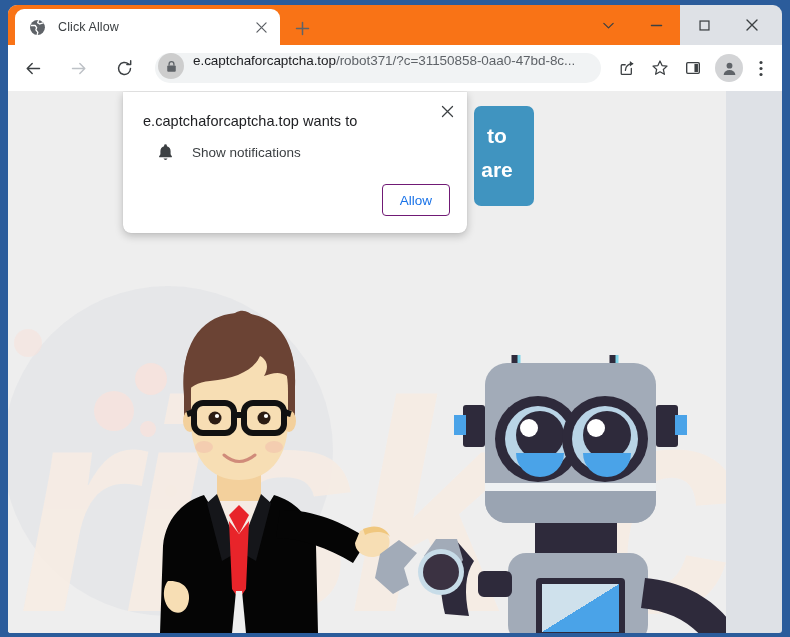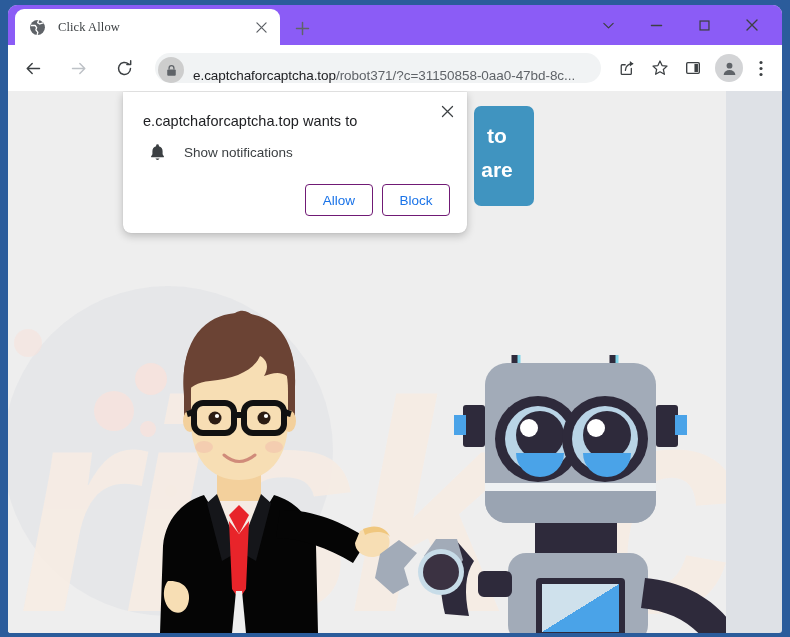--- a/index.html
+++ b/index.html
@@ -26,23 +26,22 @@
     width: 774px; height: 628px;
     background: #dee1e6;
     border-radius: 9px 9px 3px 3px;
     overflow: hidden;
   }
 
   
   #tabstrip {
     position: absolute;
     left: 0; top: 0;
-    width: 774px; height: 40px;
-    background: #8b5cf6;
-    font-family: Liberation Serif, serif;
+    width: 672px; height: 40px;
+    background: #f97316;
   }
 
   #tab {
     position: absolute;
     left: 7px; top: 4px;
     width: 265px; height: 36px;
     background: #ffffff;
     border-radius: 9px 9px 0 0;
     display: flex;
     align-items: center;
@@ -113,21 +112,21 @@
   #nav-fwd  { margin-left: 15px; }
   #nav-reload { margin-left: 16px; }
 
   #omnibox {
     flex: 1 1 auto;
     height: 30px;
     margin: 0 8px 0 16px;
     background: #f1f3f4;
     border-radius: 15px;
     display: flex;
-    align-items: flex-end;
+    align-items: flex-start;
     padding-left: 3px;
     overflow: hidden;
     min-width: 0;
   }
 
   #omnibox-lock {
     width: 26px; height: 26px;
     flex: 0 0 auto;
     background: #cdcdcd;
     border-radius: 50%;
@@ -207,21 +206,21 @@
   #notif-title {
     position: absolute;
     left: 20px; top: 21px;
     font-size: 14.5px;
     color: #202124;
     letter-spacing: 0.05px;
   }
 
   #notif-row {
     position: absolute;
-    left: 24px; top: 50px;
+    left: 32px; top: 50px;
     display: flex;
     align-items: center;
   }
   #notif-bell {
     width: 20px; height: 20px;
     flex: 0 0 auto;
     display: flex; align-items: center; justify-content: center;
   }
   #notif-permlabel {
     margin-left: 17px;
@@ -564,19 +563,18 @@
             <svg width="17" height="18" viewBox="0 0 18 19">
               <path d="M9 1.4 a1.5 1.5 0 0 1 1.5 1.5 v0.6 a5.4 5.4 0 0 1 3.9 5.2 v3.1 l1.4 2.4 a0.6 0.6 0 0 1 -0.5 0.9 H2.7 a0.6 0.6 0 0 1 -0.5 -0.9 l1.4 -2.4 V8.7 a5.4 5.4 0 0 1 3.9 -5.2 V2.9 A1.5 1.5 0 0 1 9 1.4 Z" fill="#3c4043"></path>
               <path d="M6.9 16.4 a2.2 2.2 0 0 0 4.2 0 Z" fill="#3c4043"></path>
             </svg>
           </span>
           <span id="notif-permlabel">Show notifications</span>
         </div>
 
         <div id="notif-actions">
           <button class="notif-btn">Allow</button>
-          <button class="notif-btn">Block</button>
         </div>
       </div>
 
     </div>
   </div>
 </div>
 
 </body></html>

